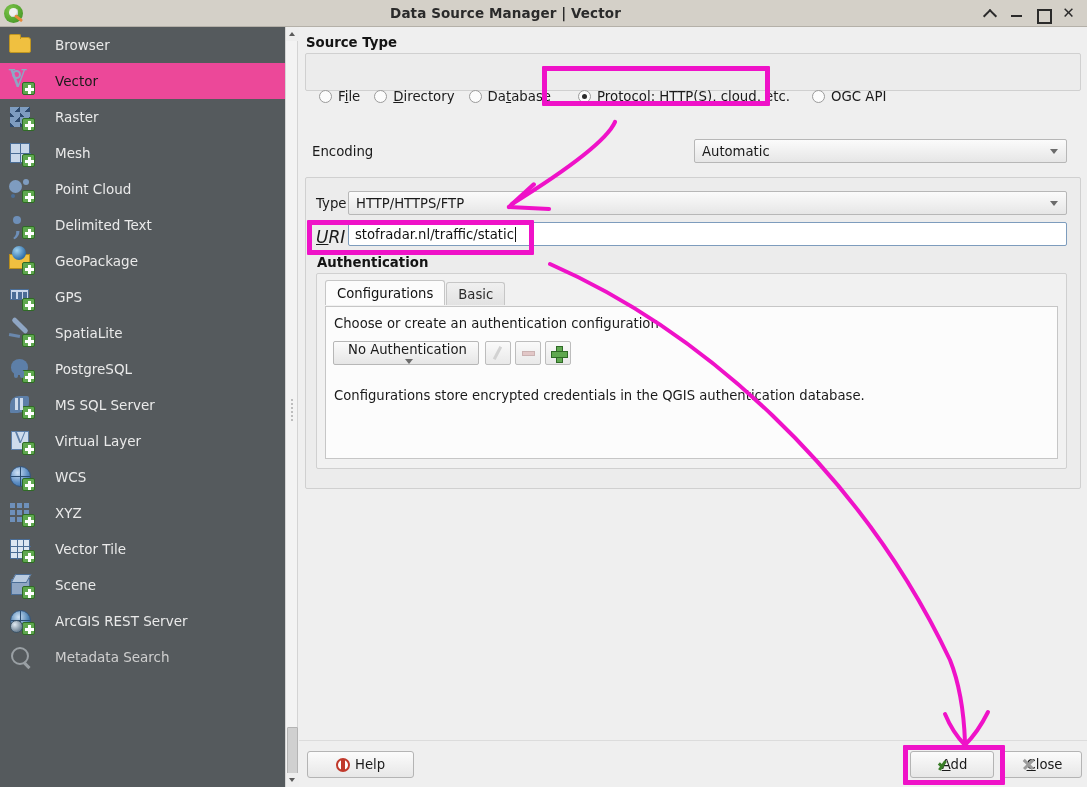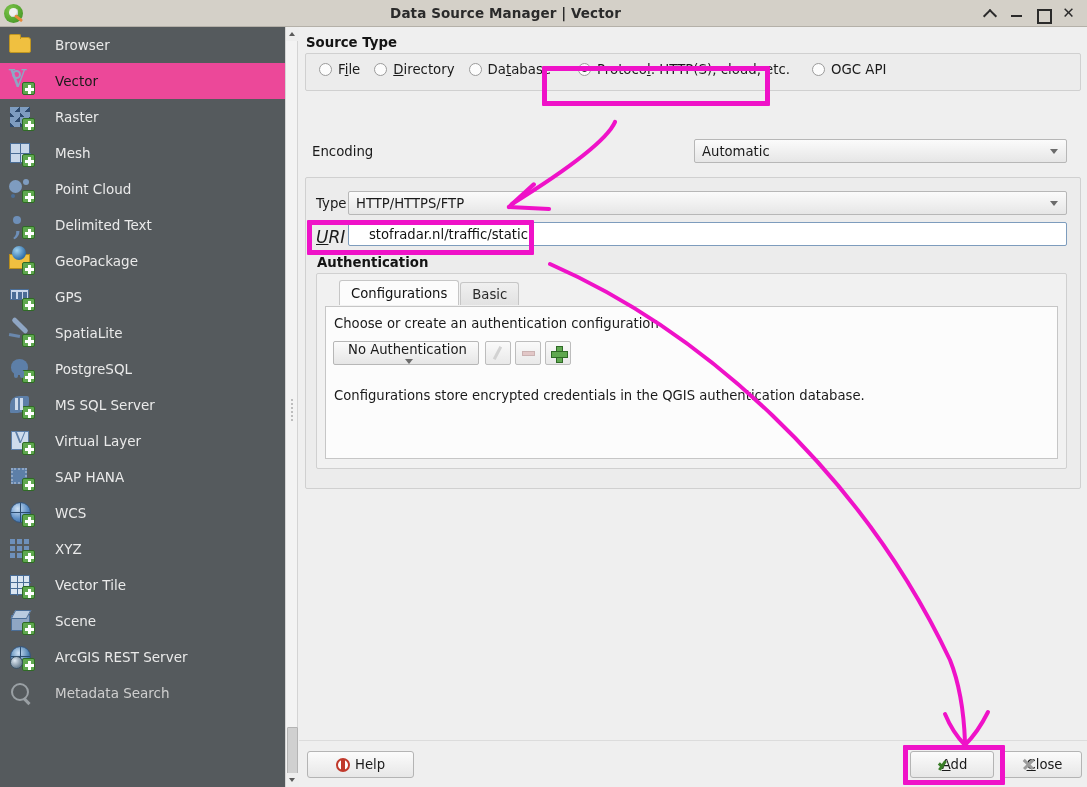--- a/index.html
+++ b/index.html
@@ -236,21 +236,21 @@
   }
 
   .grp-title { font-weight: bold; font-size: 13.3px; color:#141414; }
 
   .groupbox {
     border: 1px solid #d0d0d0; background:#ececec;
     border-radius: 2px;
   }
 
   
-  .radio-row { display:flex; align-items:center; }
+  .radio-row { display:flex; align-items:center;margin-top:27px; }
   .radio {
     display:flex; align-items:center; gap:6px; margin-right:14px; cursor:default;
     font-size:13.3px;
   }
   .rdot {
     width:13px; height:13px; border-radius:50%;
     background:#fcfcfc; border:1px solid #9b9b9b; position:relative; flex:0 0 auto;
   }
   .rdot.on::after {
     content:""; position:absolute; left:3px; top:3px;
@@ -267,21 +267,21 @@
   }
   .combo .cval { flex:1 1 auto; white-space:nowrap; overflow:hidden; }
   .combo .carrow {
     width:0;height:0;margin-left:6px;margin-right:4px;
     border-left:4.5px solid transparent; border-right:4.5px solid transparent;
     border-top:5px solid #6b6b6b;
   }
   .lineedit {
     height: 24px; background: #ffffff;
     border: 1px solid #7d9cbd; border-radius: 2px;
-    display:flex; align-items:center; padding: 0 20px;
+    display:flex; align-items:center; padding: 0 6px;
     font-size: 13.2px; color:#111;
   }
   .caret { display:inline-block; width:1px; height:15px; background:#111; margin-left:1px; }
 
   
   .tabstrip { display:flex; align-items:flex-end; height:23px; }
   .tab {
     height: 23px; padding: 0 11px; display:flex; align-items:center;
     font-size:13.2px; border:1px solid #c6c6c6; border-bottom:none;
     border-radius: 3px 3px 0 0; background: linear-gradient(#f0f0f0,#e2e2e2);
@@ -451,27 +451,20 @@
     </div>
 
     <div class="side-item">
       <span class="ico">
           <span class="ic-vlayer"></span>
           <span class="plus"></span>
         </span>
       <span class="lbl">Virtual Layer</span>
     </div>
 
-    <div class="side-item">
-      <span class="ico">
-          <span class="ic-sap"></span>
-          <span class="plus"></span>
-        </span>
-      <span class="lbl">SAP HANA</span>
-    </div>
 
 
 
     <div class="side-item">
       <span class="ico">
           <span class="ic-globe"></span>
           <span class="plus"></span>
         </span>
       <span class="lbl">WCS</span>
     </div>
@@ -590,21 +583,21 @@
     <div style="position:absolute;left:17px;top:200px;font-size:17px;font-style:italic;"><u>U</u>RI</div>
     <div class="lineedit" style="position:absolute;left:49px;top:195px;width:719px;">
       <span>stofradar.nl/traffic/static</span>
         <span class="caret"></span>
     </div>
 
     <div class="grp-title" style="position:absolute;left:18px;top:228px;">Authentication</div>
 
     <div class="groupbox" style="position:absolute;left:17px;top:246px;width:751px;height:196px;background:#f1f1f1;"></div>
 
-    <div class="tabstrip" style="position:absolute;left:40px;top:255px;width:200px;">
+    <div class="tabstrip" style="position:absolute;left:26px;top:255px;width:200px;">
       <div class="tab active">
         <span>Configurations</span>
       </div>
       <div class="tab">
         <span>Basic</span>
       </div>
     </div>
 
     <div class="tabpane" style="position:absolute;left:26px;top:279px;width:733px;height:153px;"></div>
 

